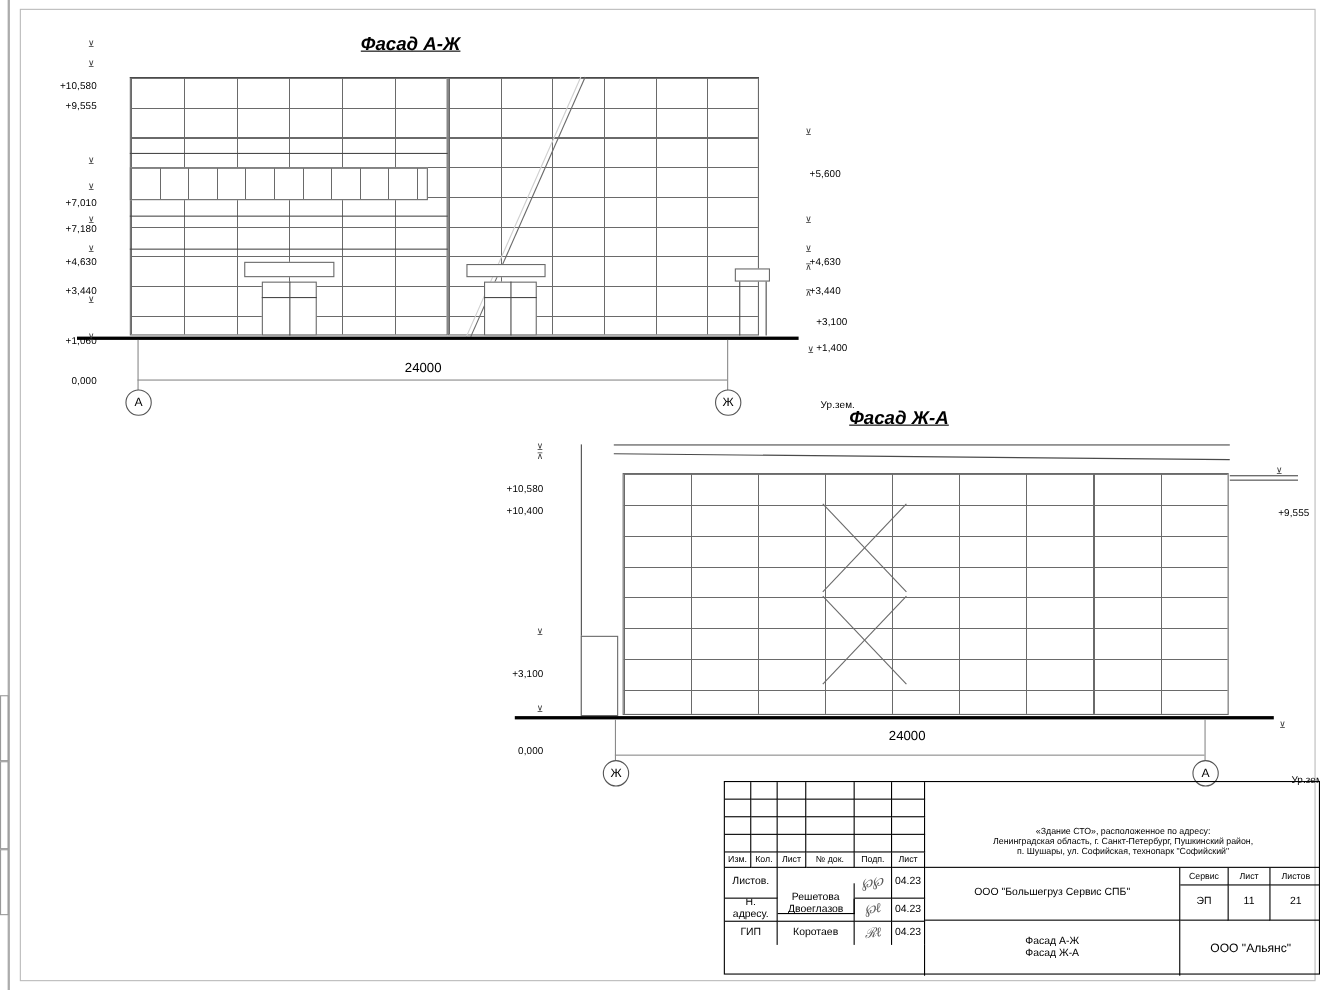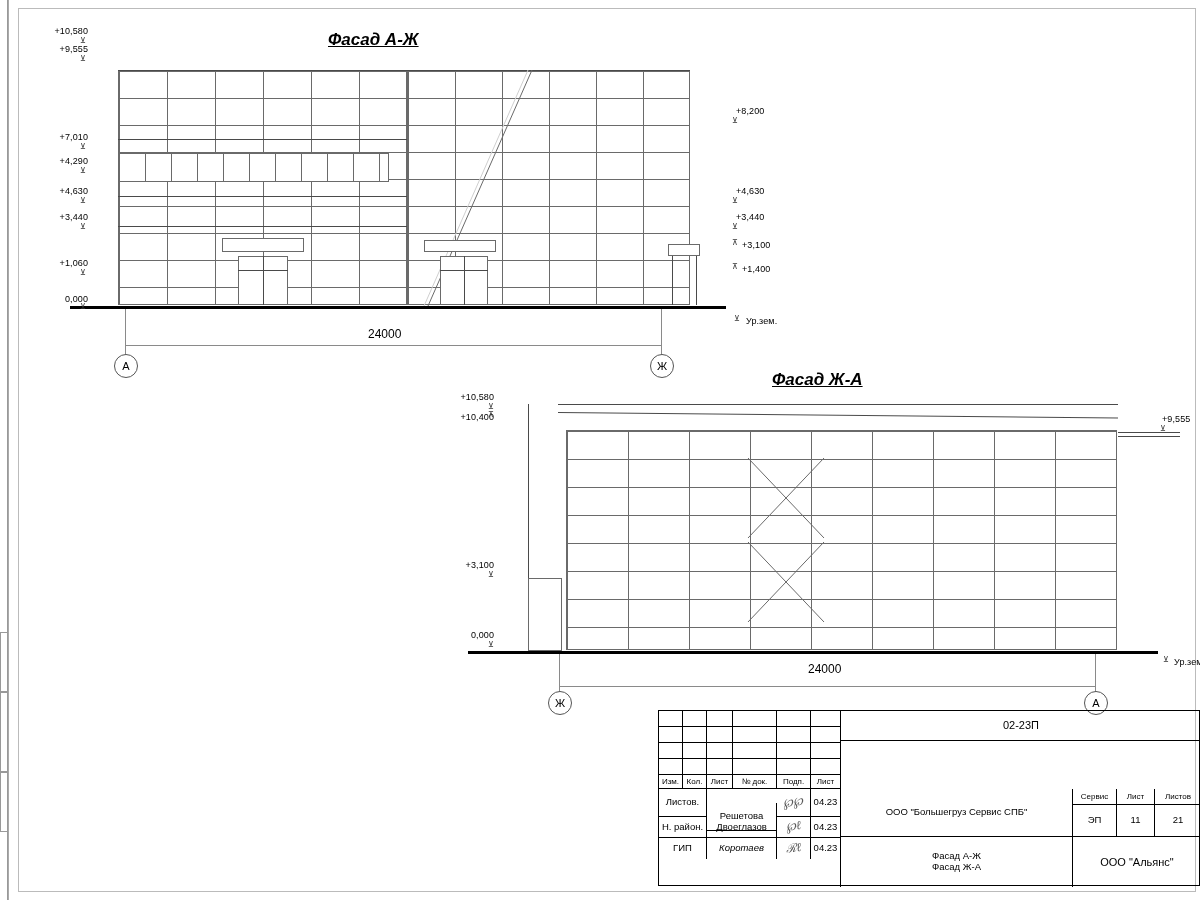--- a/index.html
+++ b/index.html
@@ -60,20 +60,21 @@
   }
   .lnh { height: 1px; }
   .lnv { width: 1px; }
   .thick { background: #000; }
   .lbl {
     position: absolute;
     font-size: 9px;
     white-space: nowrap;
     color: #000;
     letter-spacing: 0.1px;
+    margin-top: 47px;
   }
   .lbl-r { text-align: right; }
   .title {
     position: absolute;
     font-size: 17px;
     font-style: italic;
     font-weight: bold;
     text-decoration: underline;
     white-space: nowrap;
   }
@@ -190,32 +191,32 @@
   <div class="ln lnv" style="left:696px; top:256px; height:49px;"></div>
 
   <div class="ln lnh thick" style="left:70px; top:306px; width:656px; height:3px;"></div>
 
   <div class="lbl lbl-r" style="left:36px; top:26px; width:52px;">+10,580</div>
   <div class="lvmark" style="left:80px; top:36px;">⊻</div>
   <div class="lbl lbl-r" style="left:36px; top:44px; width:52px;">+9,555</div>
   <div class="lvmark" style="left:80px; top:54px;">⊻</div>
   <div class="lbl lbl-r" style="left:36px; top:132px; width:52px;">+7,010</div>
   <div class="lvmark" style="left:80px; top:142px;">⊻</div>
-  <div class="lbl lbl-r" style="left:36px; top:156px; width:52px;">+4,290</div>
+  <div class="lbl lbl-r" style="left:36px; top:156px; width:52px;">+7,180</div>
   <div class="lvmark" style="left:80px; top:166px;">⊻</div>
   <div class="lbl lbl-r" style="left:36px; top:186px; width:52px;">+4,630</div>
   <div class="lvmark" style="left:80px; top:196px;">⊻</div>
   <div class="lbl lbl-r" style="left:36px; top:212px; width:52px;">+3,440</div>
   <div class="lvmark" style="left:80px; top:222px;">⊻</div>
   <div class="lbl lbl-r" style="left:36px; top:258px; width:52px;">+1,060</div>
   <div class="lvmark" style="left:80px; top:268px;">⊻</div>
   <div class="lbl lbl-r" style="left:36px; top:294px; width:52px;">0,000</div>
   <div class="lvmark" style="left:80px; top:302px;">⊻</div>
 
-  <div class="lbl" style="left:736px; top:106px;">+8,200</div>
+  <div class="lbl" style="left:736px; top:106px;">+5,600</div>
   <div class="lvmark" style="left:732px; top:116px;">⊻</div>
   <div class="lbl" style="left:736px; top:186px;">+4,630</div>
   <div class="lvmark" style="left:732px; top:196px;">⊻</div>
   <div class="lbl" style="left:736px; top:212px;">+3,440</div>
   <div class="lvmark" style="left:732px; top:222px;">⊻</div>
   <div class="lbl" style="left:742px; top:240px;">+3,100</div>
   <div class="lvmark" style="left:732px; top:238px;">⊼</div>
   <div class="lbl" style="left:742px; top:264px;">+1,400</div>
   <div class="lvmark" style="left:732px; top:262px;">⊼</div>
 
@@ -312,38 +313,42 @@
     <div class="cell small" style="left:118px; top:64px; width:34px; height:14px;">Подп.</div>
     <div class="cell small" style="left:152px; top:64px; width:30px; height:14px;">Лист</div>
 
     <div class="cell" style="left:0; top:78px; width:48px; height:28px;">Листов.</div>
     <div class="cell" style="left:48px; top:92px; width:70px; height:28px;">Решетова</div>
     <div class="cell" style="left:118px; top:78px; width:34px; height:28px;">
         <span class="sig">℘℘</span>
       </div>
     <div class="cell" style="left:152px; top:78px; width:30px; height:28px;">04.23</div>
 
-    <div class="cell" style="left:0; top:106px; width:48px; height:21px;">Н. район.</div>
+    <div class="cell" style="left:0; top:106px; width:48px; height:21px;">Н. адресу.</div>
     <div class="cell" style="left:48px; top:106px; width:70px; height:21px;">Двоеглазов</div>
     <div class="cell" style="left:118px; top:106px; width:34px; height:21px;">
         <span class="sig">℘ℓ</span>
       </div>
     <div class="cell" style="left:152px; top:106px; width:30px; height:21px;">04.23</div>
 
     <div class="cell nb-b" style="left:0; top:127px; width:48px; height:21px;">ГИП</div>
-    <div class="cell nb-b" style="left:48px; top:127px; width:70px; height:21px;font-style:italic;">Коротаев</div>
+    <div class="cell nb-b" style="left:48px; top:127px; width:70px; height:21px;">Коротаев</div>
     <div class="cell nb-b" style="left:118px; top:127px; width:34px; height:21px;">
         <span class="sig">ℛℓ</span>
       </div>
     <div class="cell nb-b" style="left:152px; top:127px; width:30px; height:21px;">04.23</div>
 
     <div class="cell nb-b" style="left:0; top:148px; width:182px; height:28px;"></div>
 
-    <div class="cell big" style="left:182px; top:0; width:360px; height:30px; border-right:none;">02-23П</div>
-
+
+    <div class="cell small nb-r" style="left:182px; top:30px; width:360px; height:48px; flex-direction:column; justify-content:center;">
+      <span class="multiline">«Здание СТО», расположенное по адресу:</span>
+      <span class="multiline">Ленинградская область, г. Санкт-Петербург, Пушкинский район,</span>
+      <span class="multiline">п. Шушары, ул. Софийская, технопарк "Софийский"</span>
+    </div>
 
     <div class="cell" style="left:182px; top:78px; width:232px; height:48px;">ООО "Большегруз Сервис СПБ"</div>
 
     <div class="cell small" style="left:414px; top:78px; width:44px; height:16px;">Сервис</div>
     <div class="cell small" style="left:458px; top:78px; width:38px; height:16px;">Лист</div>
     <div class="cell small nb-r" style="left:496px; top:78px; width:46px; height:16px;">Листов</div>
 
     <div class="cell" style="left:414px; top:94px; width:44px; height:32px;">ЭП</div>
     <div class="cell" style="left:458px; top:94px; width:38px; height:32px;">11</div>
     <div class="cell nb-r" style="left:496px; top:94px; width:46px; height:32px;">21</div>

